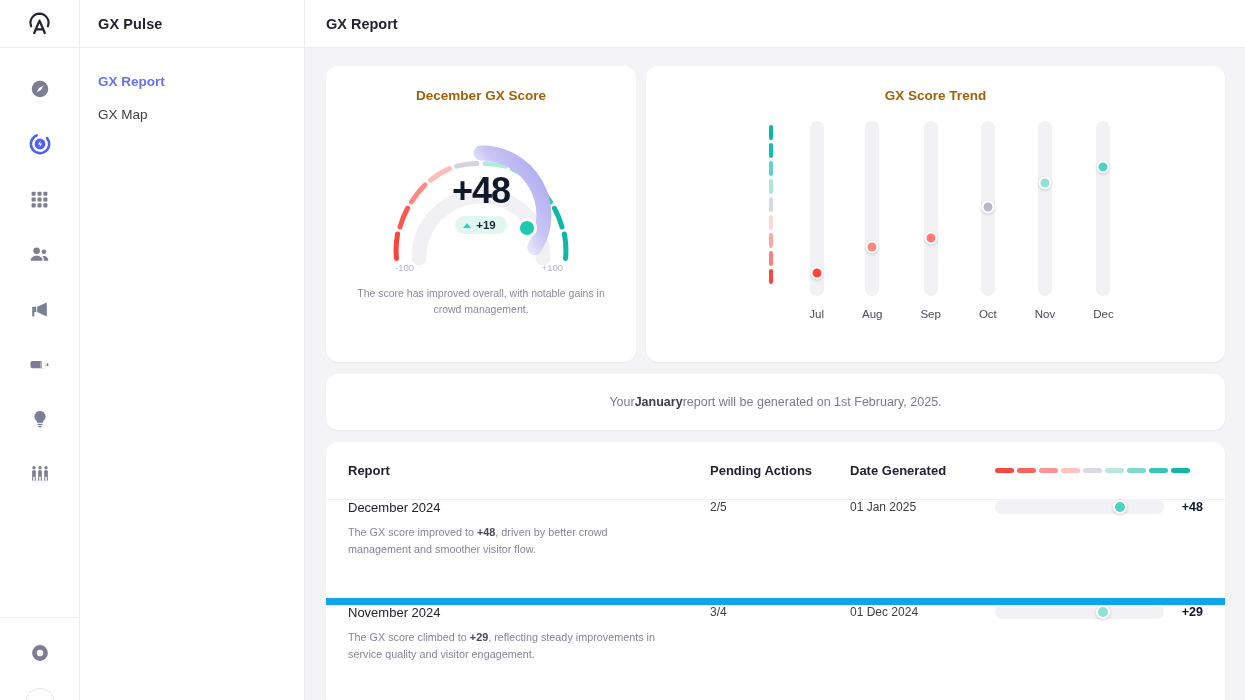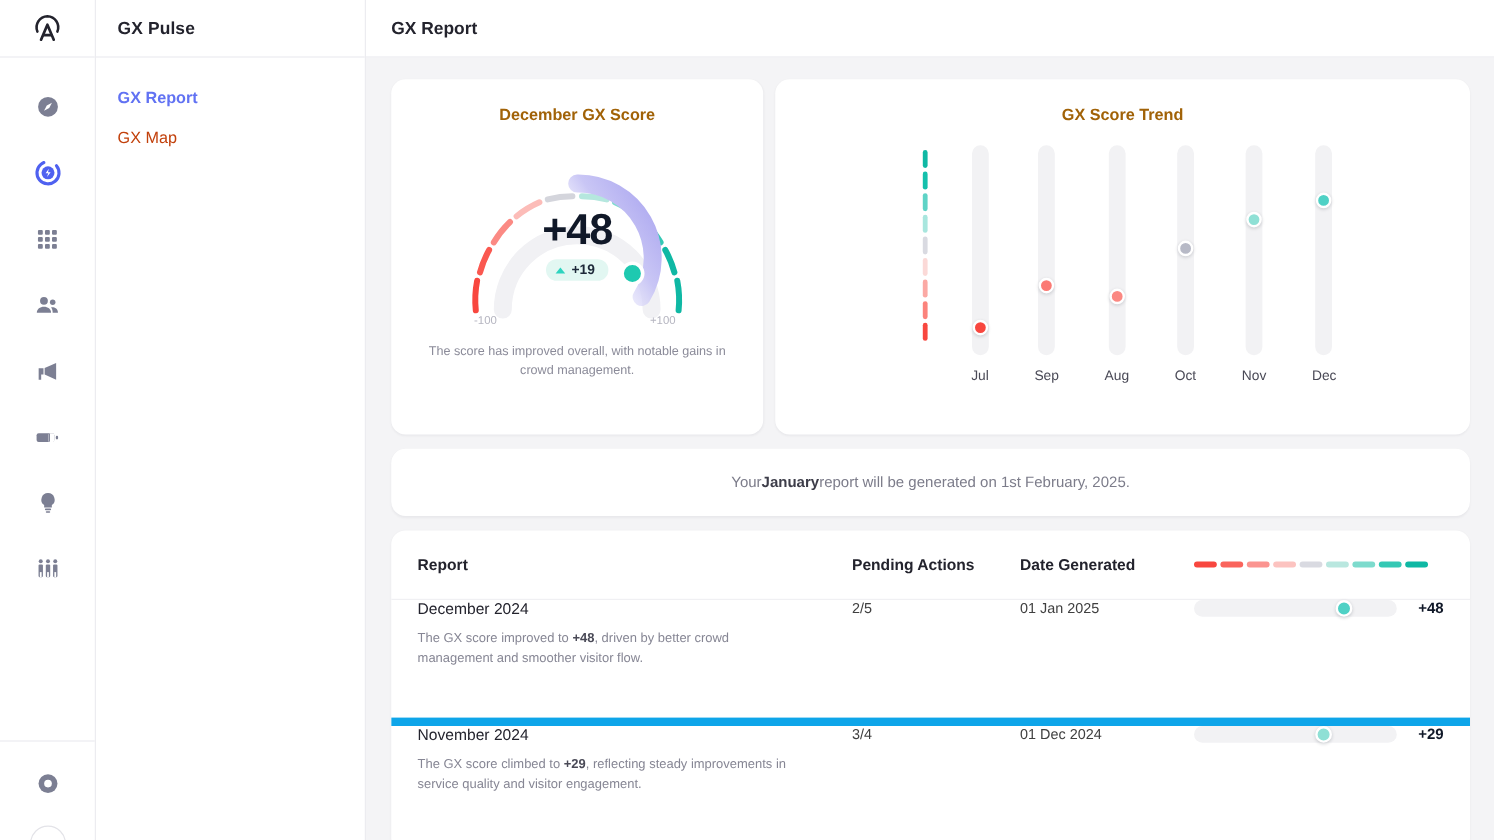--- a/index.html
+++ b/index.html
@@ -42,21 +42,21 @@
     width: 225px; flex: 0 0 225px; height: 700px;
     background: #ffffff; border-right: 1px solid #ececf0;
     display: flex; flex-direction: column;
   }
   .subnav-head {
     height: 48px; display: flex; align-items: center;
     padding: 0 0 0 18px; border-bottom: 1px solid #ececf0;
     font-size: 14.5px; font-weight: bold; color: #23232d; letter-spacing: .1px;
   }
   .subnav-list { padding: 26px 0 0 18px; display: flex; flex-direction: column; gap: 18px; }
-  .subnav-item { font-size: 13.5px; color: #c2410c; cursor: pointer; }
+  .subnav-item { font-size: 13.5px; color: #404040; cursor: pointer; }
   .subnav-item.active { color: #6172f3; font-weight: bold; }
 
   
   .main { flex: 1; height: 700px; display: flex; flex-direction: column; background: #f4f4f6; }
   .main-head {
     height: 48px; background: #ffffff; border-bottom: 1px solid #ececf0;
     display: flex; align-items: center; padding-left: 21px;
     font-size: 14.5px; font-weight: bold; color: #23232d;
   }
   .main-body { flex: 1; padding: 18px 20px 0 21px; overflow: hidden; }
@@ -331,29 +331,29 @@
               </div>
             <div class="trend-cols">
                 <div class="trend-col">
                   <div class="trend-track">
                     <div class="trend-dot" style="bottom:13%;background:#f8473f"></div>
                   </div>
                   <div class="trend-label">Jul</div>
                 </div>
                 <div class="trend-col">
                   <div class="trend-track">
+                    <div class="trend-dot" style="bottom:28.000000000000004%;background:#fb8882"></div>
+                  </div>
+                  <div class="trend-label">Aug</div>
+                </div>
+                <div class="trend-col">
+                  <div class="trend-track">
                     <div class="trend-dot" style="bottom:33%;background:#fb7a74"></div>
                   </div>
                   <div class="trend-label">Sep</div>
-                </div>
-                <div class="trend-col">
-                  <div class="trend-track">
-                    <div class="trend-dot" style="bottom:28.000000000000004%;background:#fb8882"></div>
-                  </div>
-                  <div class="trend-label">Aug</div>
                 </div>
                 <div class="trend-col">
                   <div class="trend-track">
                     <div class="trend-dot" style="bottom:51%;background:#b7b9c6"></div>
                   </div>
                   <div class="trend-label">Oct</div>
                 </div>
                 <div class="trend-col">
                   <div class="trend-track">
                     <div class="trend-dot" style="bottom:64.5%;background:#8fe0d5"></div>

